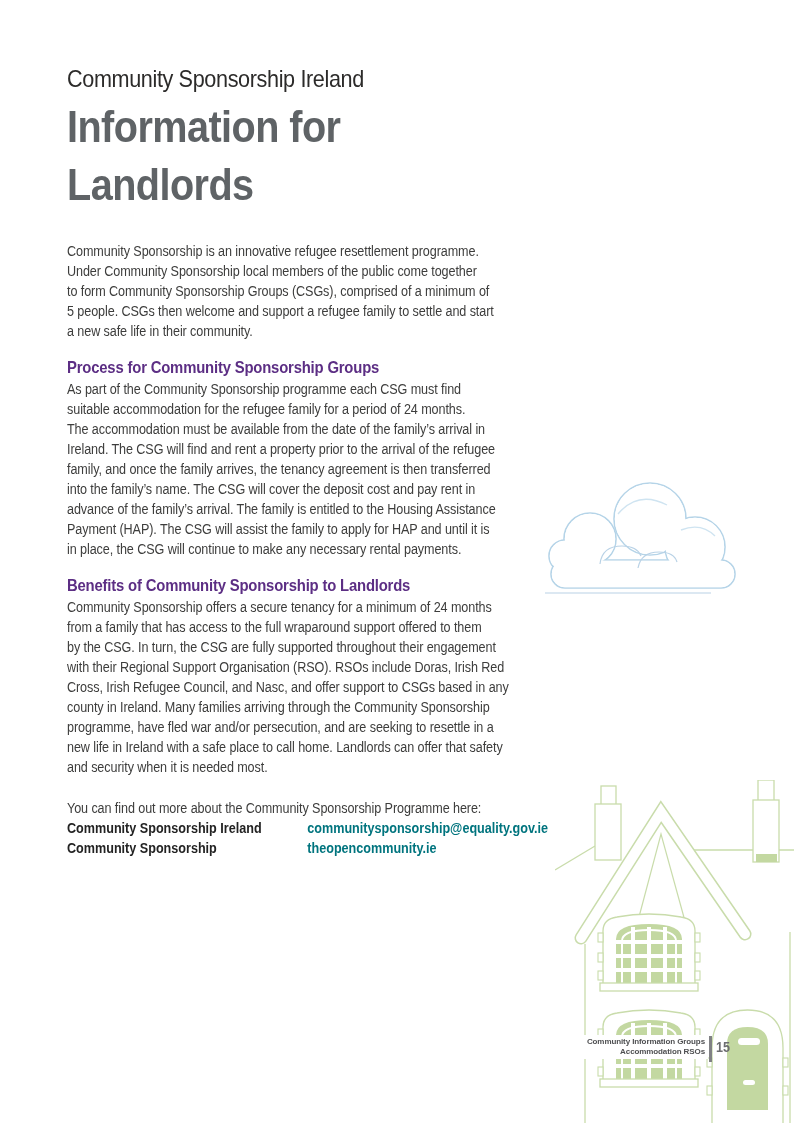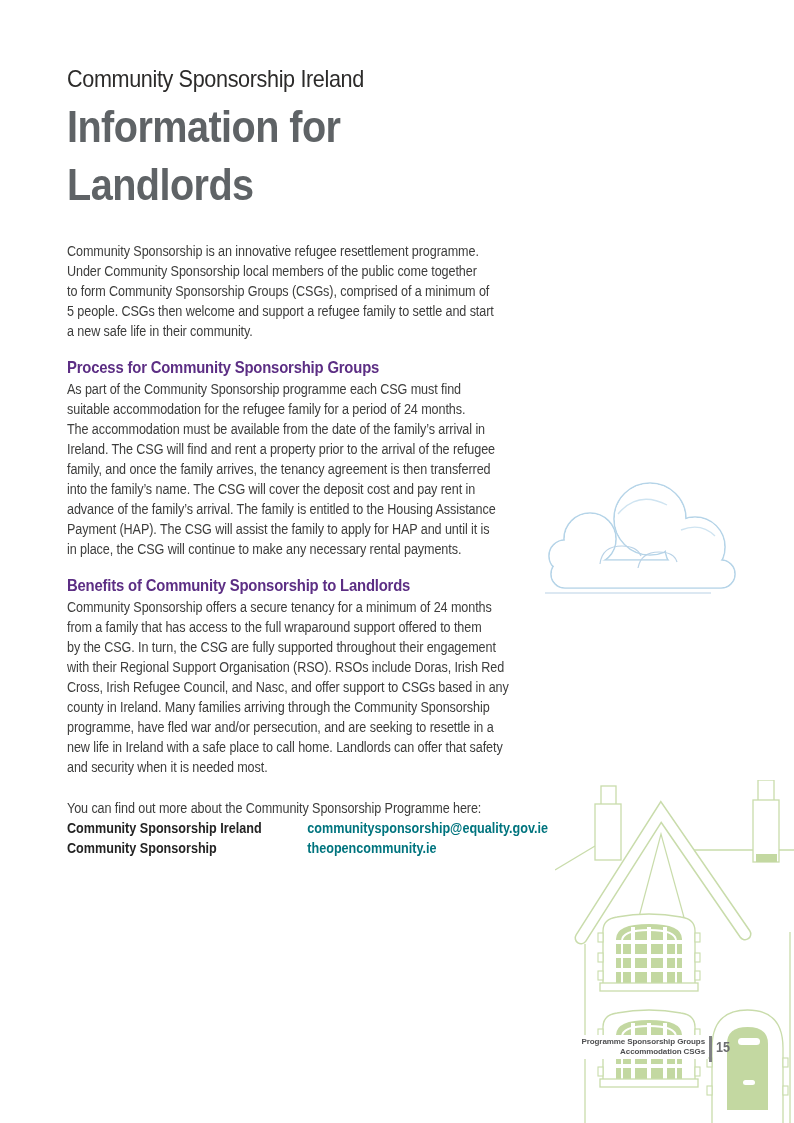--- a/index.html
+++ b/index.html
@@ -212,17 +212,17 @@
     <span class="link-label">Community Sponsorship Ireland</span>
     <a class="link-url">communitysponsorship@equality.gov.ie</a>
   </div>
   <div class="link-row">
     <span class="link-label">Community Sponsorship</span>
     <a class="link-url">theopencommunity.ie</a>
   </div>
 </div>
 
 <div class="footer">
-  <div>Programme Sponsorship Groups</div>
-  <div>Accommodation CSGs</div>
+  <div>Community Information Groups</div>
+  <div>Accommodation RSOs</div>
 </div>
 <div class="footer-bar"></div>
 <div class="footer-page">15</div>
 
 </body></html>

